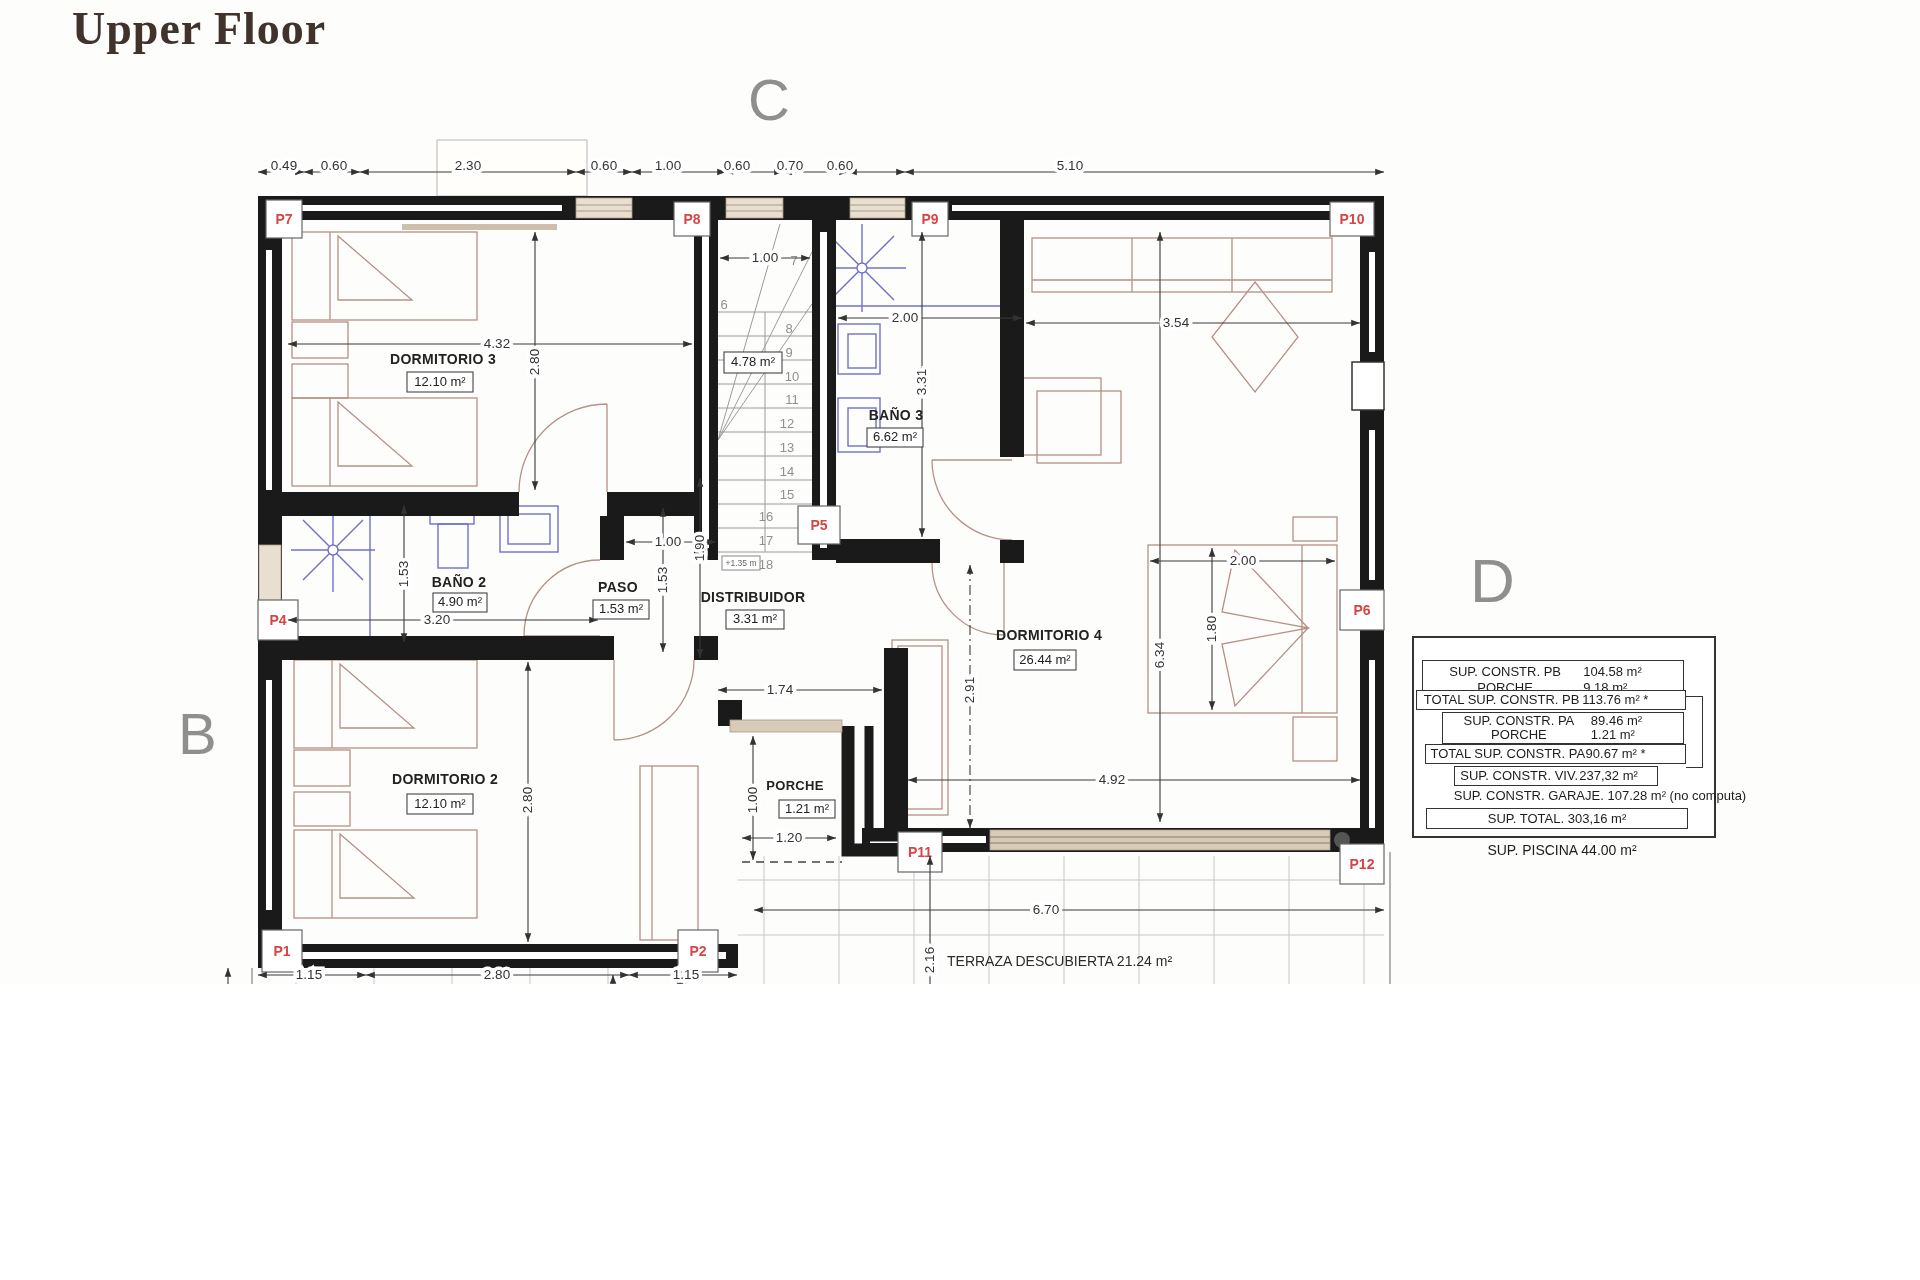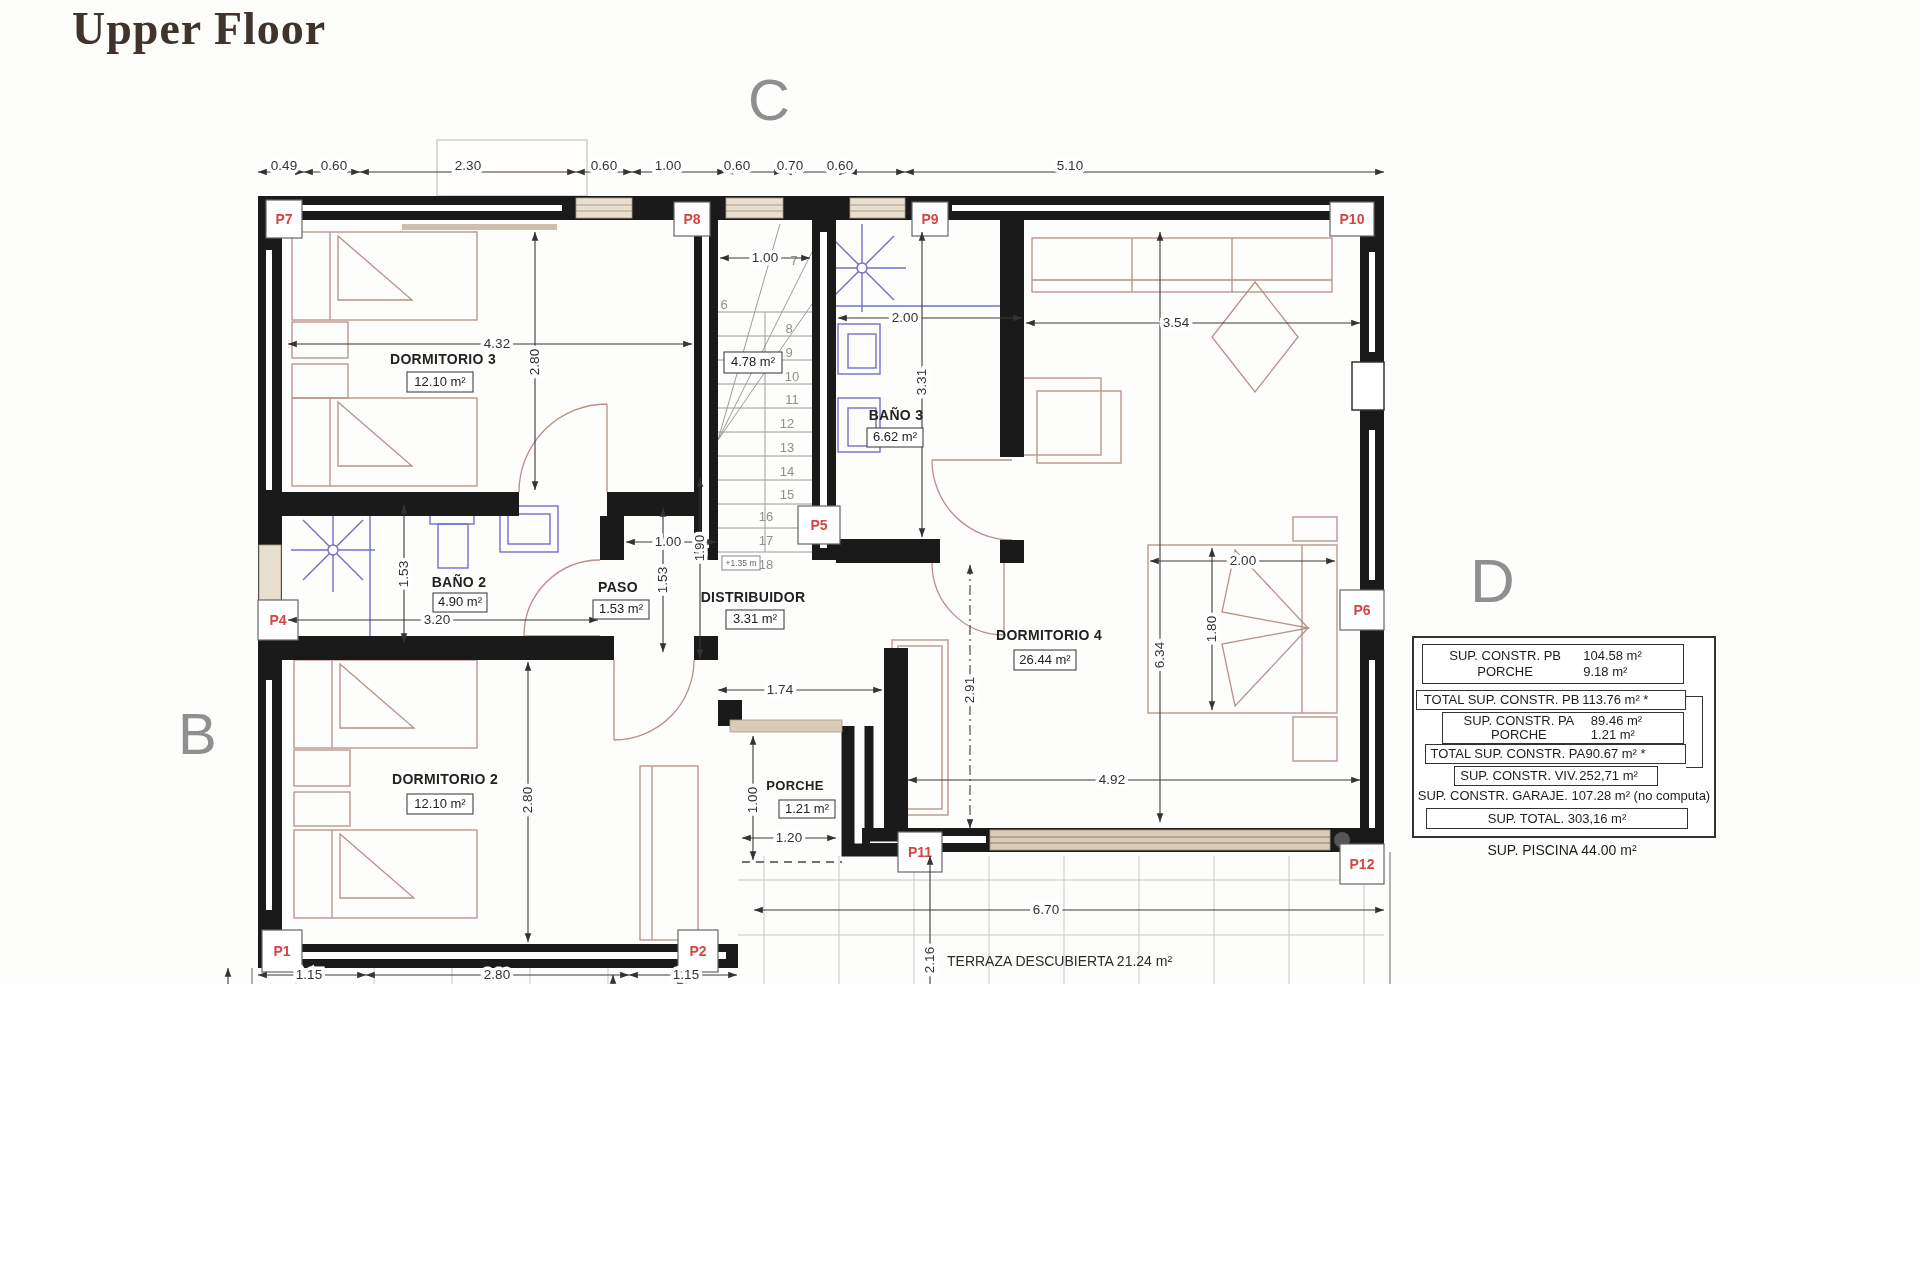--- a/index.html
+++ b/index.html
@@ -485,21 +485,21 @@
 
       <text class="room" style="font-size:13px" x="795" y="790">PORCHE</text>
       <rect class="abox" x="779" y="800" width="56" height="18"></rect>
       <text class="area" x="807" y="810">1.21 m²</text>
 
       <text class="terr" x="947" y="966">TERRAZA DESCUBIERTA 21.24 m²</text>
     </g>
   </svg>
 
   <div class="t-outer">
-    <div class="t-box" style="left:8px;top:6px;right:30px;padding:3px 4px;">
+    <div class="t-box" style="left:8px;top:22px;right:30px;padding:3px 4px;">
       <div class="t-row">
           <span class="lb">SUP. CONSTR. PB</span>
           <span class="vl">104.58 m²</span>
         </div>
       <div class="t-row">
           <span class="lb">PORCHE</span>
           <span class="vl">9.18 m²</span>
         </div>
     </div>
     <div class="t-box" style="left:2px;top:52px;right:28px;padding:1px 4px;">
@@ -520,24 +520,24 @@
     </div>
     <div class="t-box" style="left:2px;top:106px;right:28px;padding:1px 4px;margin-left:9px;">
       <div class="t-row">
           <span class="lb">TOTAL SUP. CONSTR. PA</span>
           <span class="vl">90.67 m² *</span>
         </div>
     </div>
     <div class="t-box" style="left:40px;top:128px;right:56px;padding:1px 4px;">
       <div class="t-row">
           <span class="lb">SUP. CONSTR. VIV.</span>
-          <span class="vl">252,71 m²</span>
-        </div>
-    </div>
-    <div class="t-center" style="top:150px;">
+          <span class="vl">237,32 m²</span>
+        </div>
+    </div>
+    <div class="t-center" style="top:150px;margin-left:36px;">
       <span>SUP. CONSTR. GARAJE.</span>&nbsp;<span>107.28 m² (no computa)</span>
     </div>
     <div class="t-box" style="left:12px;top:170px;right:26px;padding:2px 4px;text-align:center;">
       <span>SUP. TOTAL.</span>&nbsp;<span>303,16 m²</span>
     </div>
     <div class="bracket"></div>
   </div>
 
   <div class="piscina">SUP. PISCINA 44.00 m²</div>
 

